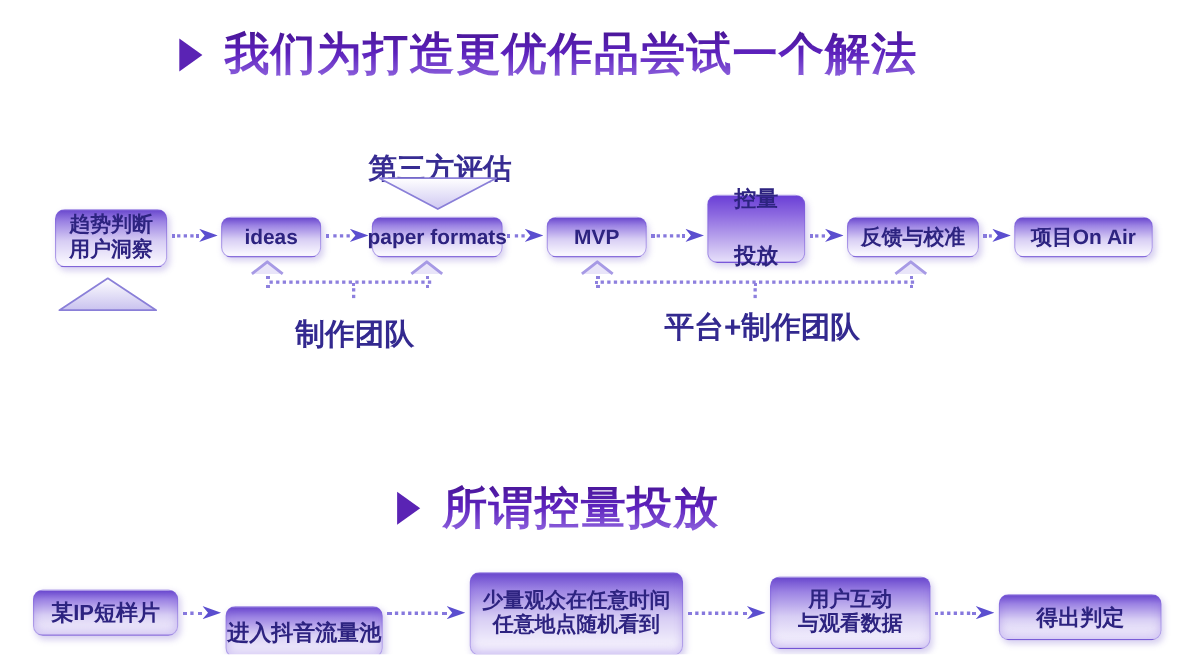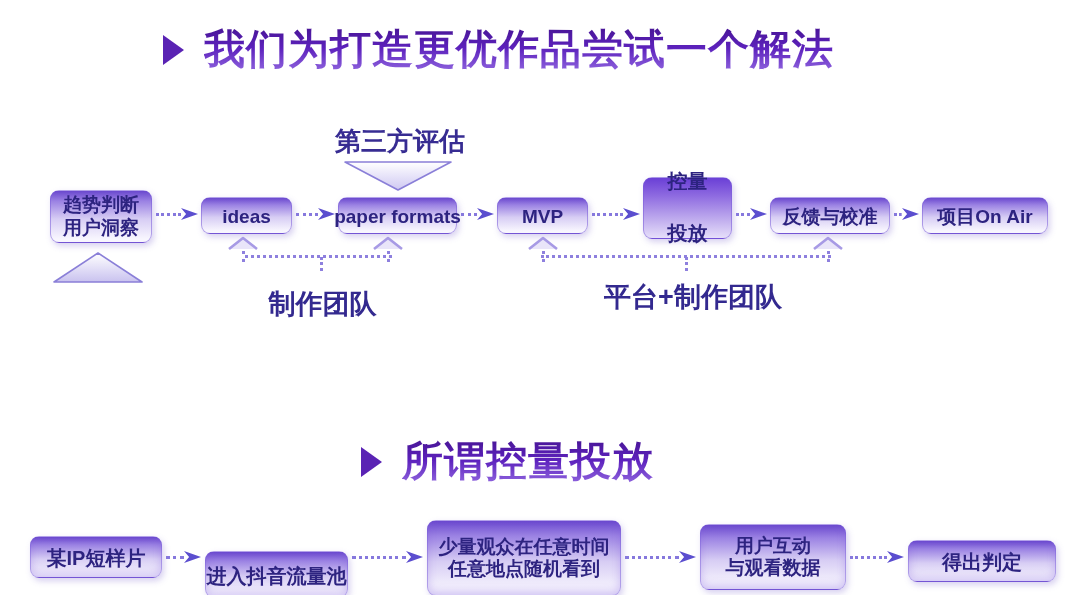--- a/index.html
+++ b/index.html
@@ -45,21 +45,21 @@
 </head>
 <body>
 
 <div class="canvas">
 
   <div class="title-row" style="left:163px;top:22px;">
     <span class="bullet"></span>
     <h1 class="gtitle">我们为打造更优作品尝试一个解法</h1>
   </div>
 
-  <div class="anno-label" style="left:325px;top:124px;width:150px;">第三方评估</div>
+  <div class="anno-label" style="left:325px;top:136px;width:150px;">第三方评估</div>
   <svg class="chev" style="left:342px;top:160px;" width="112" height="33">
     <defs>
       <linearGradient id="gDown" x1="0" y1="0" x2="0" y2="1">
         <stop offset="0" stop-color="#ffffff"></stop>
           <stop offset="1" stop-color="#cfc8f2"></stop>
       </linearGradient>
     </defs>
     <polygon points="3,2 109,2 56,30" fill="url(#gDown)" stroke="#8a7fd8" stroke-width="1.6" stroke-linejoin="round"></polygon>
   </svg>
 

